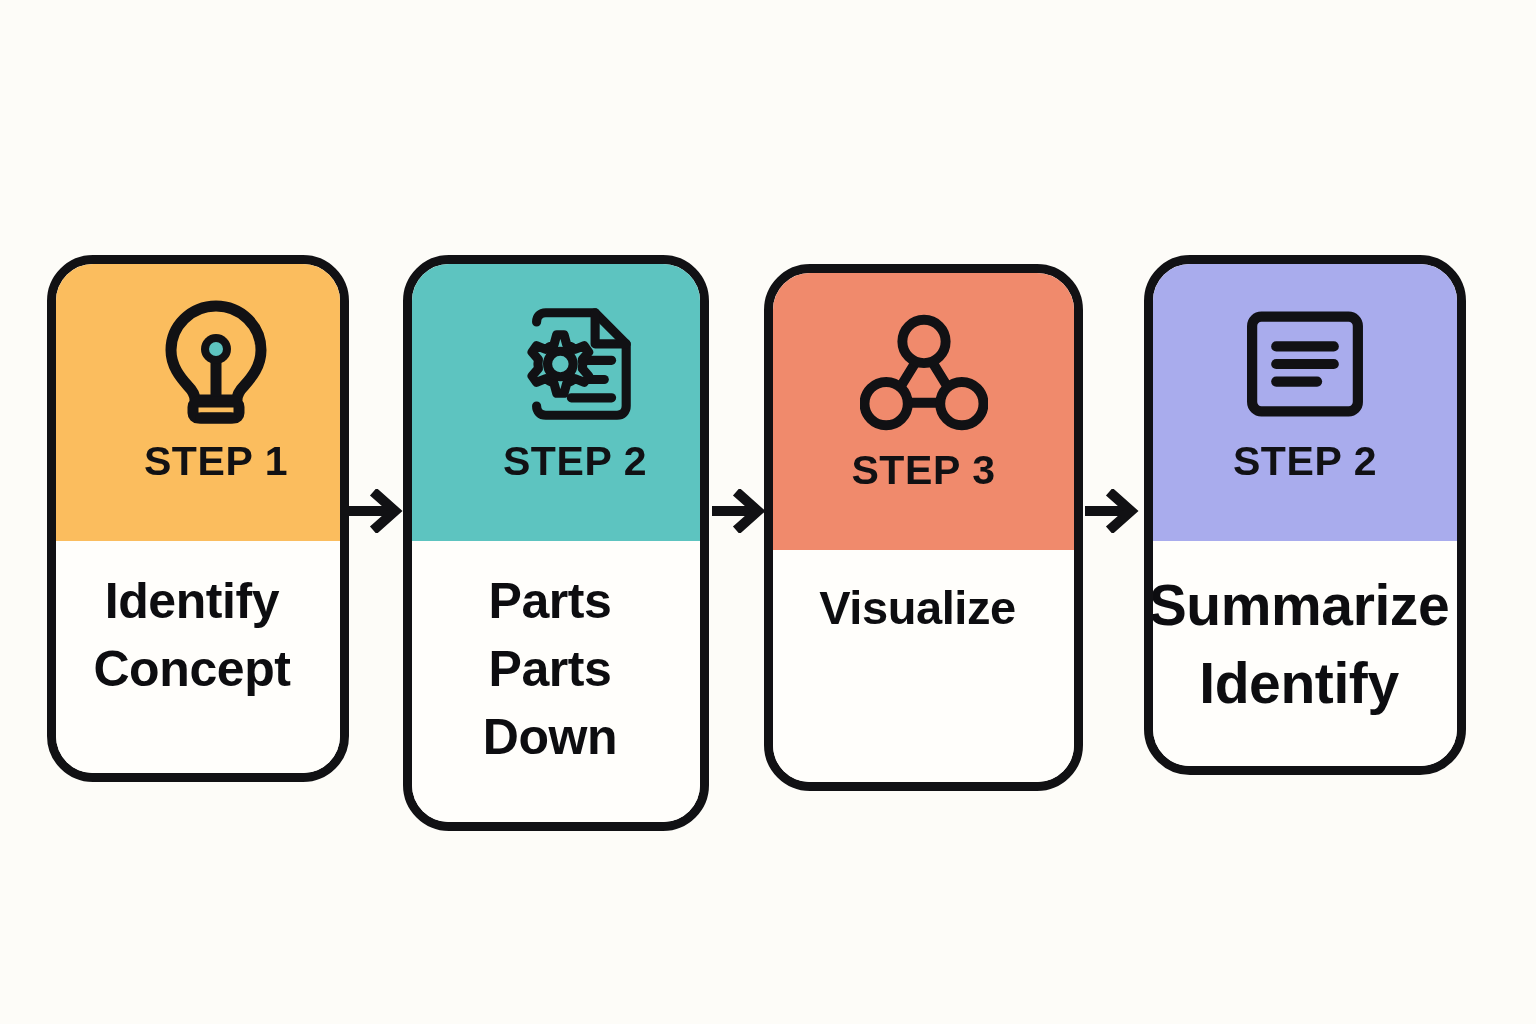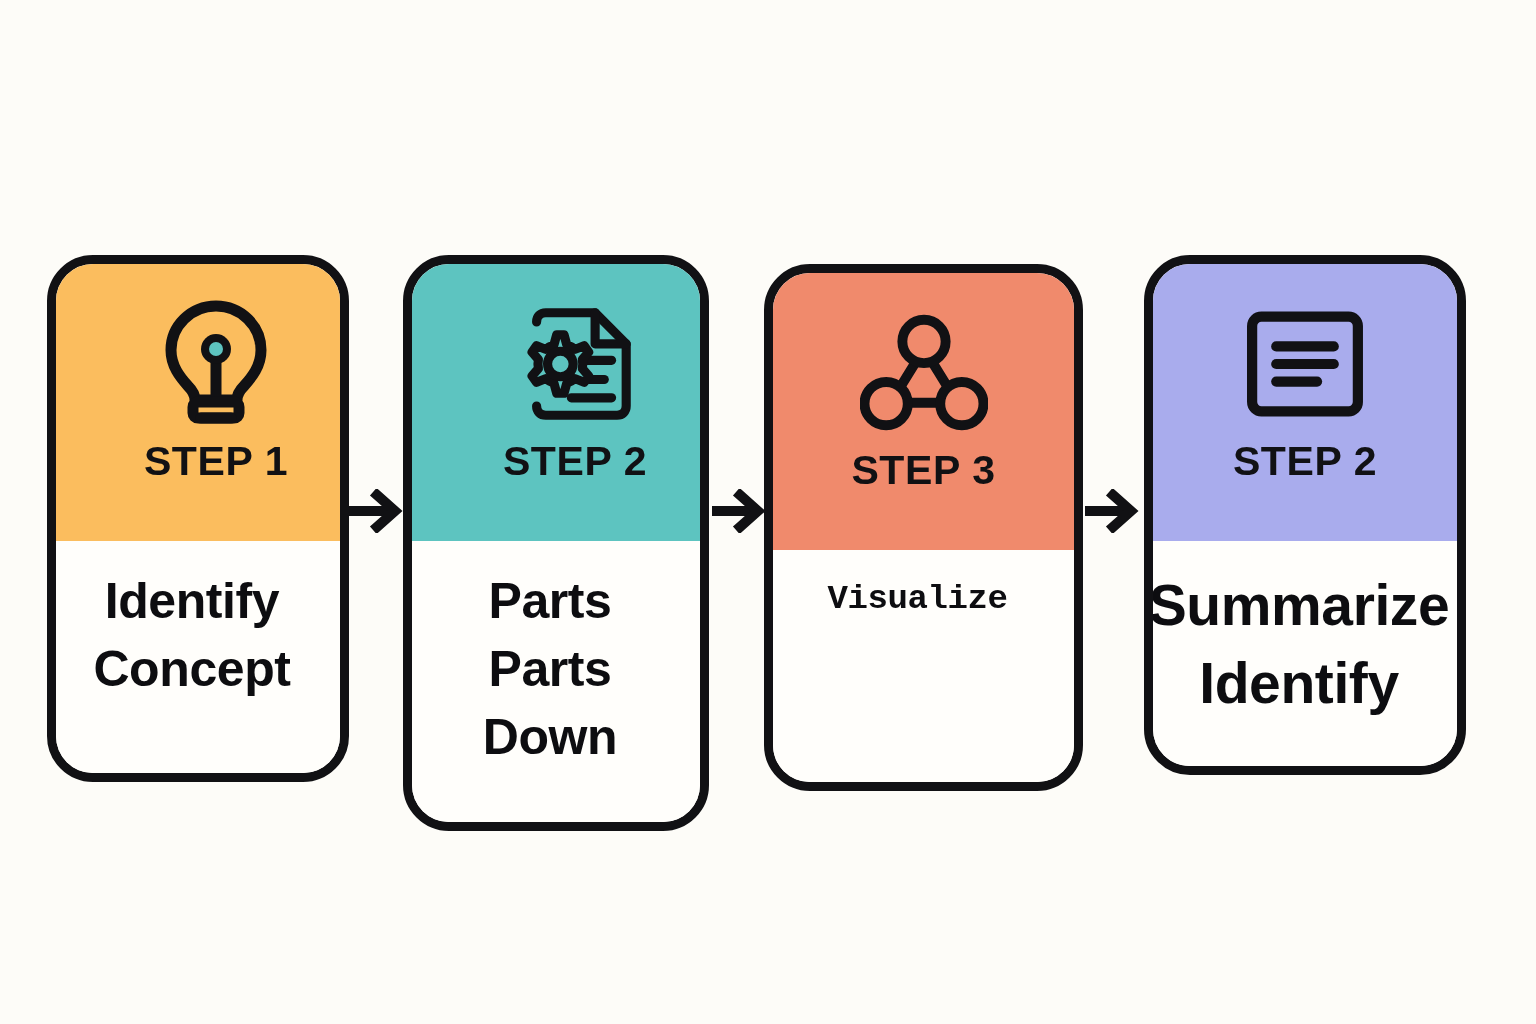--- a/index.html
+++ b/index.html
@@ -91,21 +91,21 @@
   #card-1 { left: 47px;   top: 255px; width: 302px; height: 527px; }
   #card-2 { left: 403px;  top: 255px; width: 306px; height: 576px; }
   #card-3 { left: 764px;  top: 255px; width: 319px; height: 527px; margin-top: 9px; }
   #card-4 { left: 1144px; top: 255px; width: 322px; height: 520px; }
 
   #card-1 .card-header { height: 277px; background: #FBBD5E; padding-left: 36px; }
   #card-2 .card-header { height: 277px; background: #5DC4C0; padding-left: 38px; }
   #card-3 .card-header { height: 277px; background: #F08A6C; }
   #card-4 .card-header { height: 277px; background: #A9ACED; }
 
-  #card-3 .card-title { font-size: 34px; font-family: Liberation Mono, monospace; }
+  #card-3 .card-title { font-size: 47px; }
   #card-4 .card-title { font-size: 57px; }
 
   
   .arrow {
     position: absolute;
     top: 489px;
     width: 60px;
     height: 44px;
   }
   #arrow-1 { left: 349px; }

